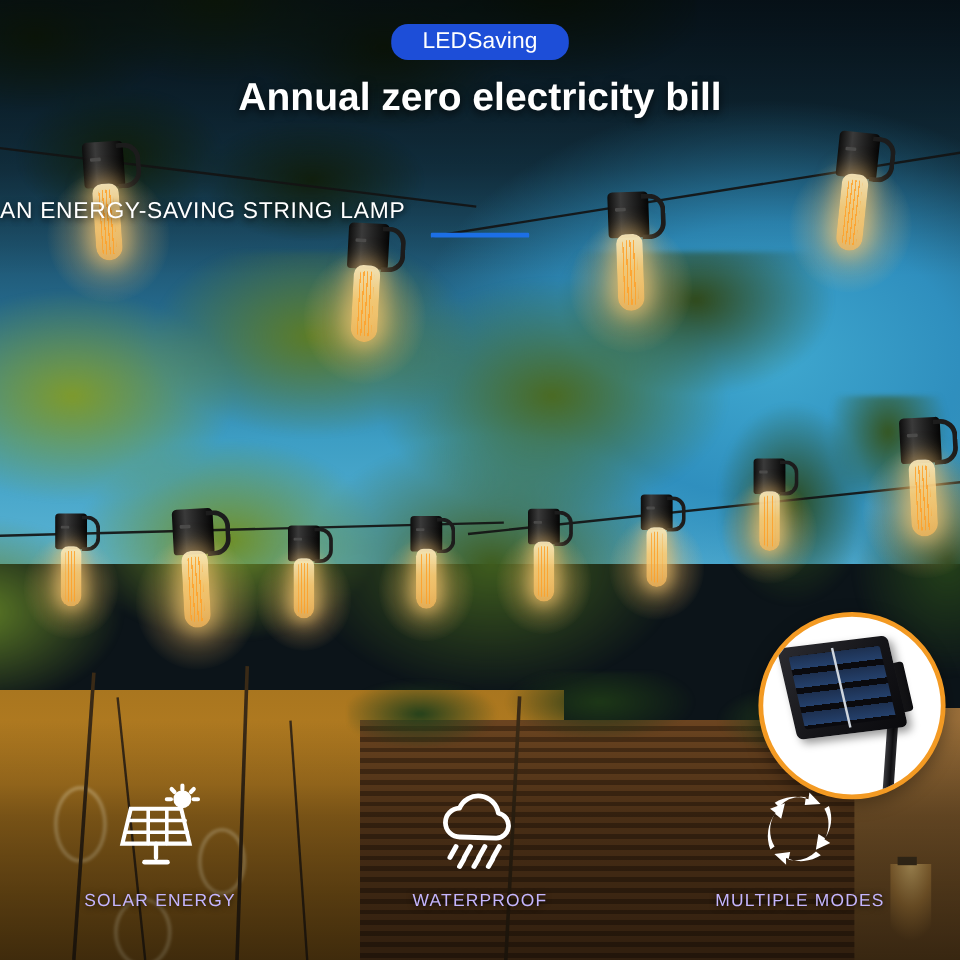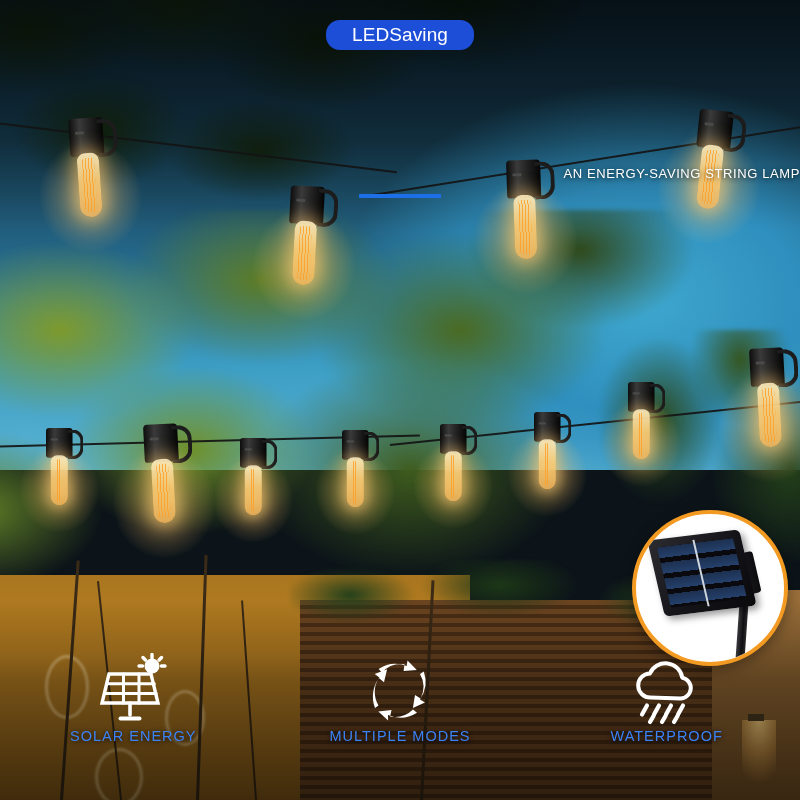--- a/index.html
+++ b/index.html
@@ -145,22 +145,22 @@
     white-space:nowrap;
   }
   .headline{
     position:absolute;left:0;top:62px;width:800px;text-align:center;
     color:#fff;font-weight:bold;font-size:32.5px;line-height:1.18;
     text-shadow:0 2px 7px rgba(0,0,0,.75);
     white-space:nowrap;
   }
   .headline .l2{display:block;}
   .subtitle{
-    position:absolute;left:0;top:166px;width:800px;text-align:right;
-    color:#fff;font-size:13px;letter-spacing:.6px;
+    position:absolute;left:0;top:166px;width:800px;text-align:left;
+    color:#fff;font-size:19px;letter-spacing:.6px;
     text-shadow:0 1px 5px rgba(0,0,0,.8);
   }
   .sub-rule{
     position:absolute;left:50%;top:194px;transform:translateX(-50%);
     width:82px;height:4px;background:#1c6fe6;border-radius:1px;
   }
 
   
   .inset{
     position:absolute;left:632px;top:510px;width:148px;height:148px;
@@ -191,21 +191,21 @@
   }
 
   
   .features{
     position:absolute;left:0;top:650px;width:800px;height:150px;
     display:flex;align-items:flex-start;justify-content:space-around;
   }
   .feature{width:230px;display:flex;flex-direction:column;align-items:center;}
   .feature .ico{height:78px;display:flex;align-items:center;justify-content:center;}
   .feature .flabel{
-    color:#3b82f6;font-size:14.5px;letter-spacing:1px;margin-top:0;
+    color:#c4b5fd;font-size:14.5px;letter-spacing:1px;margin-top:15px;
     text-shadow:0 1px 5px rgba(0,0,0,.85);white-space:nowrap;
   }
   svg{display:block;}
 </style>
 </head>
 <body>
 
 <div class="stage">
 
   <div class="scene">
@@ -325,20 +325,21 @@
       <div class="cap"></div>
       <div class="hook"></div>
       <div class="glass"></div>
       <div class="fil"></div>
     </div>
   </div>
 
   <div class="badge">LEDSaving</div>
 
   <div class="headline">
+    <span class="l2">Annual zero electricity bill</span>
   </div>
 
   <div class="subtitle">AN ENERGY-SAVING STRING LAMP</div>
   <div class="sub-rule"></div>
 
   <div class="inset">
     <div class="panel-wrap">
       <div class="panel-side"></div>
       <div class="panel-pole"></div>
       <div class="panel-body">
@@ -358,43 +359,43 @@
           <path d="M56 1.5v3.5M65.5 4.5l-2.4 2.5M69 13h-3.6M47 4.5l2.4 2.5M46.5 13H43"></path>
 
           <path d="M13 21h42l7 29H6z" fill="none"></path>
           <path d="M11.5 30.8h46.8M9.8 40.5h50.4M27.5 21v29M43 21v29" stroke-width="3"></path>
 
           <path d="M34 50v12" stroke-width="3.6"></path>
           <path d="M24.5 65.5h19" stroke-width="4"></path>
         </svg>
       </div>
       <div class="flabel">SOLAR ENERGY</div>
-    </div>
-
-    <div class="feature">
-      <div class="ico">
-        <svg width="74" height="72" viewBox="0 0 74 72" fill="#fff">
-
-          <path d="M19 19.5a26 26 0 0 1 22.5-8.2l-.9 6.6 13.2-.9-9.3-9.6-.8 5.7A31 31 0 0 0 15.6 16z"></path>
-
-          <path d="M57 21a26 26 0 0 1 .6 24.6l-5.6-3.6-2.1 13.1 12-5.6-4.9-3.1A31 31 0 0 0 60.8 18.6z"></path>
-
-          <path d="M50 56.5a26 26 0 0 1-22.9 6.9l1.4-6.5-13.2 1.7 9.8 9-.1-5.6A31 31 0 0 0 54 59.8z"></path>
-
-          <path d="M15.5 52.5a26 26 0 0 1 .3-27.4l5.2 4.1 3.1-12.9-12.4 4.7 4.7 3.6A31 31 0 0 0 12 55z"></path>
-        </svg>
-      </div>
-      <div class="flabel">MULTIPLE MODES</div>
     </div>
 
     <div class="feature">
       <div class="ico">
         <svg width="74" height="72" viewBox="0 0 74 72" fill="none" stroke="#fff" stroke-width="4" stroke-linecap="round" stroke-linejoin="round">
           <path d="M20.5 44.5a12 12 0 0 1-.6-24 17 17 0 0 1 32.4 4.2 10.5 10.5 0 0 1-1.8 20.8z"></path>
           <path d="M17 52.5l-5 9M29 52.5l-5 9M41 52.5l-5 9M53 52.5l-5 9" stroke-width="4.2"></path>
           <path d="M23.5 63l-3.5 6M35.5 63l-3.5 6M47.5 63l-3.5 6" stroke-width="4.2"></path>
         </svg>
       </div>
       <div class="flabel">WATERPROOF</div>
     </div>
 
+    <div class="feature">
+      <div class="ico">
+        <svg width="74" height="72" viewBox="0 0 74 72" fill="#fff">
+
+          <path d="M19 19.5a26 26 0 0 1 22.5-8.2l-.9 6.6 13.2-.9-9.3-9.6-.8 5.7A31 31 0 0 0 15.6 16z"></path>
+
+          <path d="M57 21a26 26 0 0 1 .6 24.6l-5.6-3.6-2.1 13.1 12-5.6-4.9-3.1A31 31 0 0 0 60.8 18.6z"></path>
+
+          <path d="M50 56.5a26 26 0 0 1-22.9 6.9l1.4-6.5-13.2 1.7 9.8 9-.1-5.6A31 31 0 0 0 54 59.8z"></path>
+
+          <path d="M15.5 52.5a26 26 0 0 1 .3-27.4l5.2 4.1 3.1-12.9-12.4 4.7 4.7 3.6A31 31 0 0 0 12 55z"></path>
+        </svg>
+      </div>
+      <div class="flabel">MULTIPLE MODES</div>
+    </div>
+
   </div>
 </div>
 
 </body></html>

